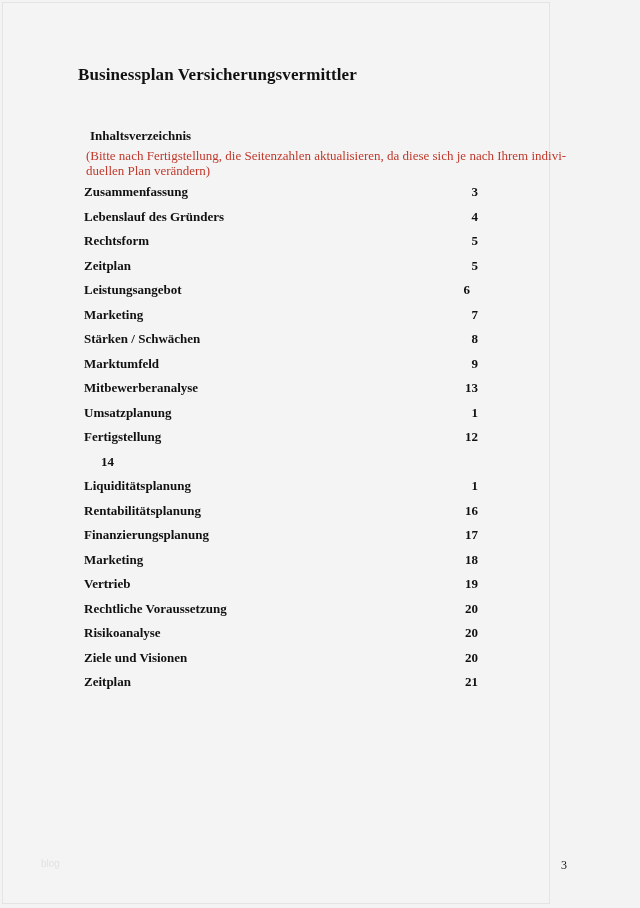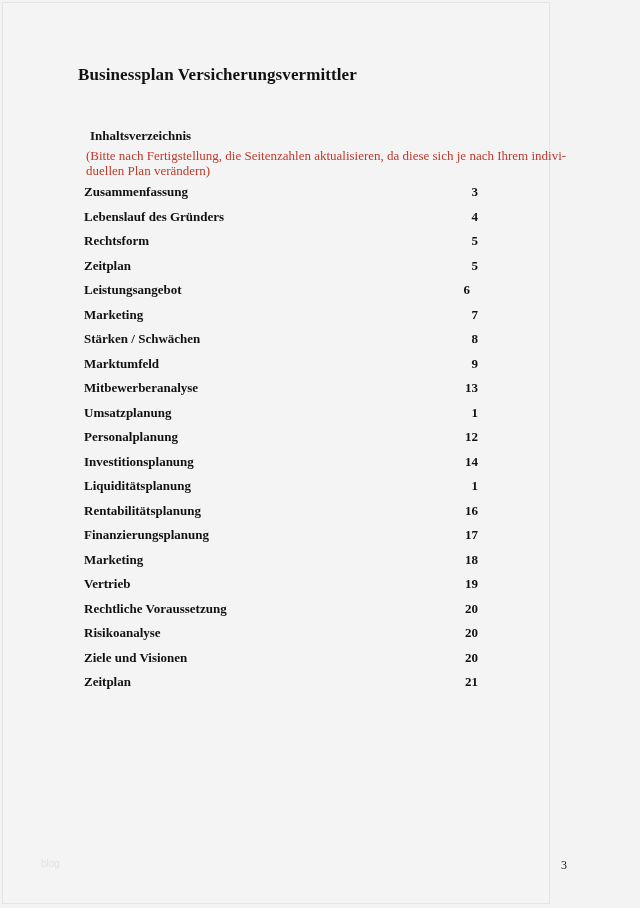--- a/index.html
+++ b/index.html
@@ -137,25 +137,24 @@
       </li>
     <li class="toc-item">
         <span class="toc-label">Mitbewerberanalyse</span>
         <span class="toc-page">13</span>
       </li>
     <li class="toc-item">
         <span class="toc-label">Umsatzplanung</span>
         <span class="toc-page">1</span>
       </li>
     <li class="toc-item">
-        <span class="toc-label">Personalplanung</span>
+        <span class="toc-label">Fertigstellung</span>
         <span class="toc-page">12</span>
       </li>
     <li class="toc-item">
-        <span class="toc-label">Investitionsplanung</span>
         <span class="toc-page">14</span>
       </li>
     <li class="toc-item">
         <span class="toc-label">Liquiditätsplanung</span>
         <span class="toc-page">1</span>
       </li>
     <li class="toc-item">
         <span class="toc-label">Rentabilitätsplanung</span>
         <span class="toc-page">16</span>
       </li>

